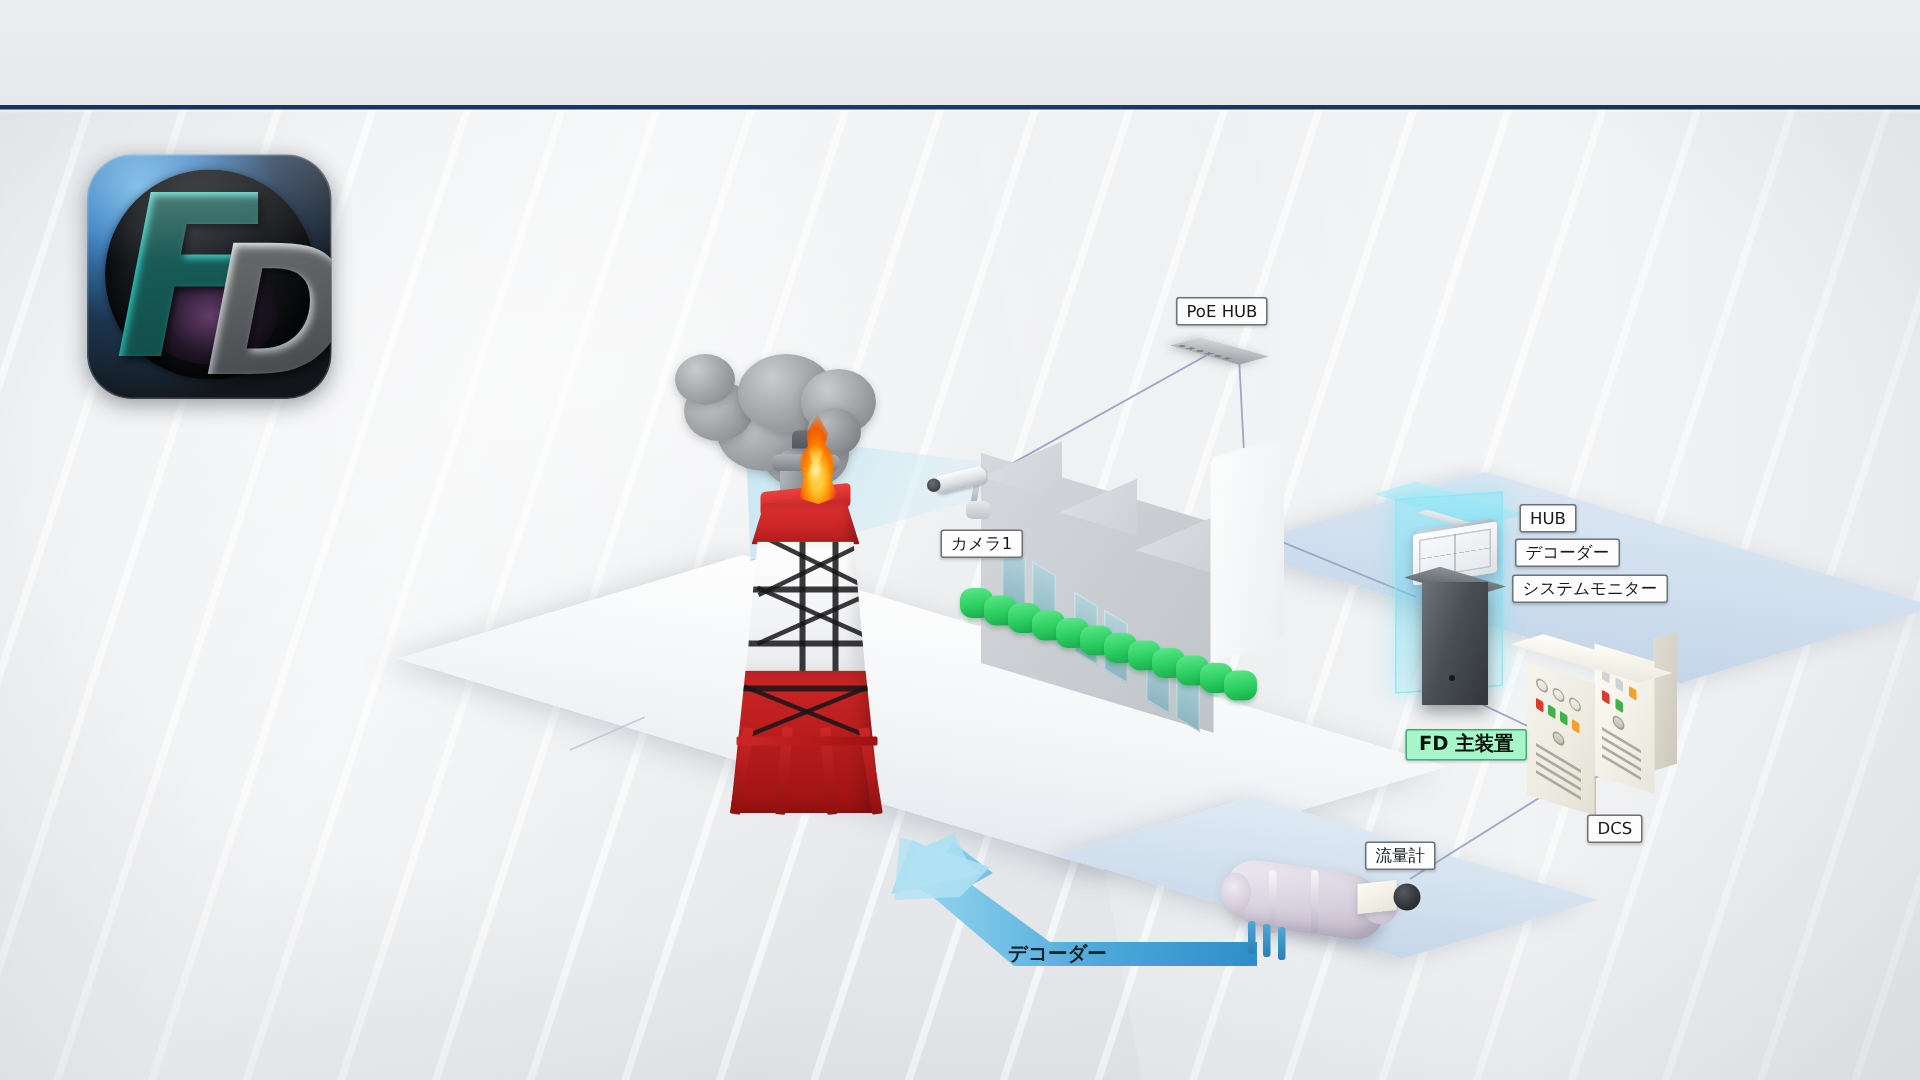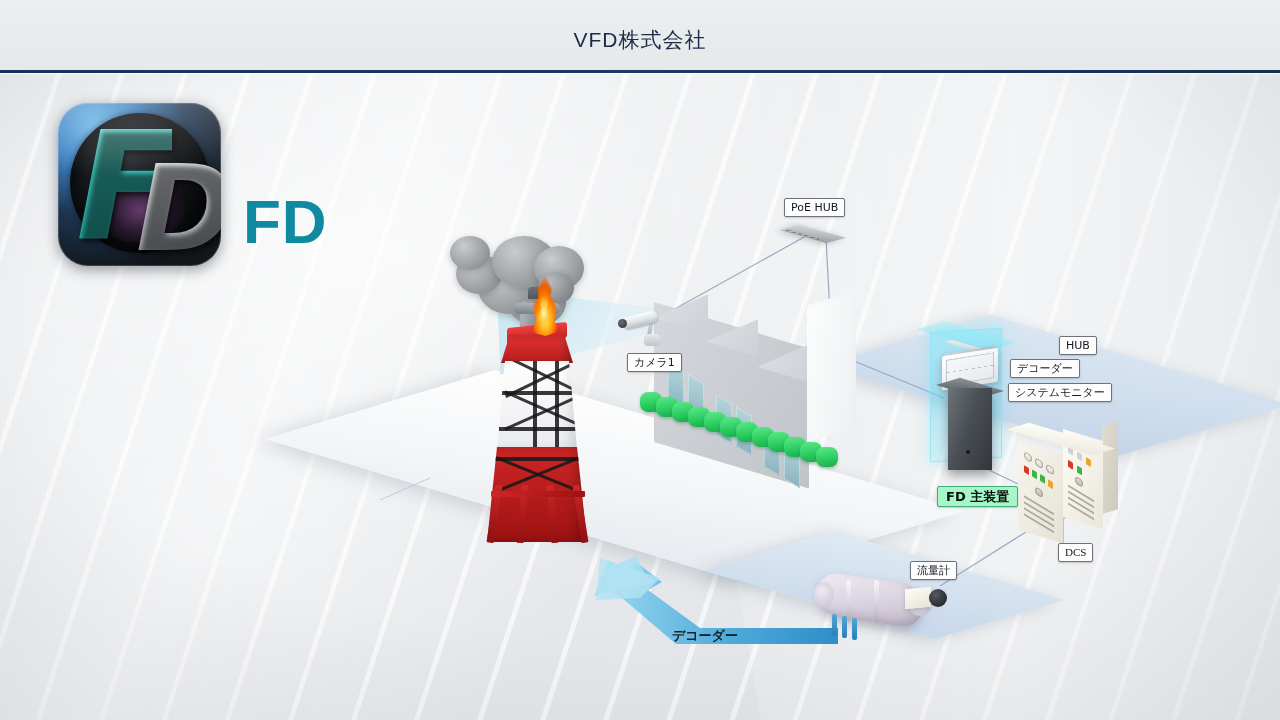--- a/index.html
+++ b/index.html
@@ -431,32 +431,30 @@
 
 <div id="stage">
 
   <div class="bg-base"></div>
   <div class="bg-stripes"></div>
   <div class="bg-sheen"></div>
   <div class="bg-sheen2"></div>
   <div class="bg-vig"></div>
 
   <div class="header">
-    <div class="header-title">VFD株式会社</div>
     <div class="header-rule"></div>
   </div>
 
   <div class="logo">
     <div class="logo-lens"></div>
     <div class="logo-F">F</div>
     <div class="logo-G">D</div>
     <div class="logo-gloss"></div>
   </div>
 
-  <div class="title-sub">FD</div>
 
   <div class="ground plate-flare"></div>
   <div class="ground plate-ctrl"></div>
   <div class="ground plate-boiler"></div>
 
   <svg class="arrow-path" viewBox="0 0 1280 720">
     <defs>
       <linearGradient id="agrad" x1="0" y1="0" x2="1" y2="0">
         <stop offset="0" stop-color="#8fd4ef"></stop>
         <stop offset="0.55" stop-color="#3fa3d8"></stop>
@@ -626,21 +624,21 @@
     <div class="pipe" style="left:40px;top:48px;width:5px;height:22px;"></div>
   </div>
 
   <div style="position:absolute;left:905px;top:586px;width:46px;height:26px;">
     <div style="position:absolute;left:0;top:2px;width:26px;height:20px;background:linear-gradient(160deg,#fdfcf6,#e7e4d8);box-shadow:0 2px 4px rgba(90,96,104,.3);transform:skewY(-6deg);"></div>
     <div style="position:absolute;left:24px;top:3px;width:18px;height:18px;border-radius:50%;background:radial-gradient(circle at 38% 32%,#555a60,#17191c);"></div>
   </div>
 
   <div class="label" style="left:784px;top:198px;">PoE HUB</div>
   <div class="label" style="left:627px;top:353px;">カメラ1</div>
-  <div class="label" style="left:1059px;top:336px;">HUB</div>
+  <div class="label" style="left:1013px;top:336px;">HUB</div>
   <div class="label" style="left:1010px;top:359px;">デコーダー</div>
   <div class="label" style="left:1008px;top:383px;">システムモニター</div>
   <div class="label label-green" style="left:937px;top:486px;">FD 主装置</div>
-  <div class="label" style="left:1058px;top:543px;font-family:Liberation Serif, serif;">DCS</div>
+  <div class="label" style="left:1058px;top:543px;">DCS</div>
   <div class="label" style="left:910px;top:561px;">流量計</div>
   <div class="label-glow" style="left:656px;top:621px;">デコーダー</div>
 
 </div>
 
 </body></html>

